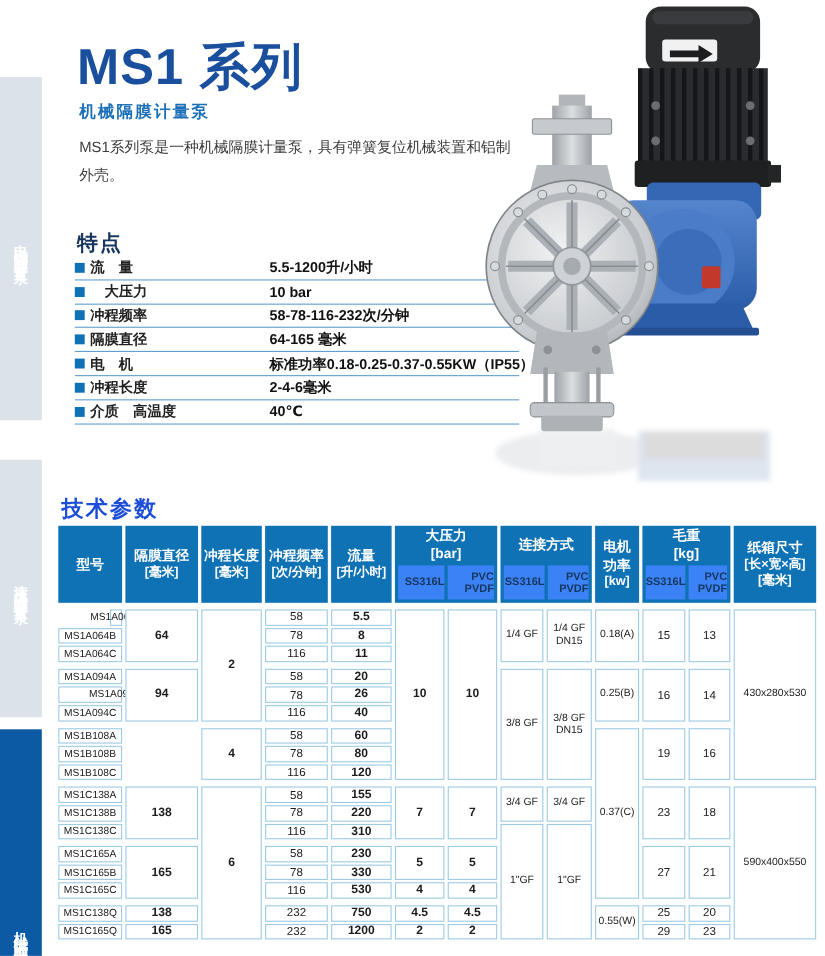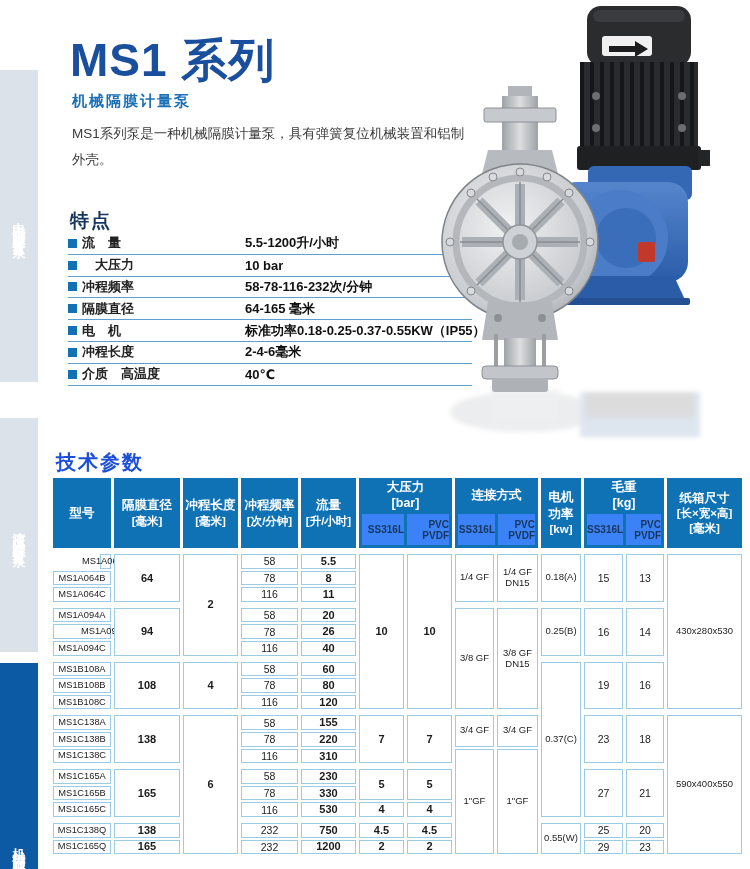--- a/index.html
+++ b/index.html
@@ -312,21 +312,20 @@
       <div class="tcell model" style="grid-area: 13 / 1 / 14;">MS1C138A</div>
       <div class="tcell model" style="grid-area: 14 / 1 / 15;">MS1C138B</div>
       <div class="tcell model" style="grid-area: 15 / 1 / 16;">MS1C138C</div>
       <div class="tcell model" style="grid-area: 17 / 1 / 18;">MS1C165A</div>
       <div class="tcell model" style="grid-area: 18 / 1 / 19;">MS1C165B</div>
       <div class="tcell model" style="grid-area: 19 / 1 / 20;">MS1C165C</div>
       <div class="tcell model" style="grid-area: 21 / 1 / 22;">MS1C138Q</div>
       <div class="tcell model" style="grid-area: 22 / 1 / 23;">MS1C165Q</div>
       <div class="tcell bold" style="grid-area: 1 / 2 / 4;">64</div>
       <div class="tcell bold" style="grid-area: 5 / 2 / 8;">94</div>
-      <div class="tcell bold" style="grid-area: 9 / 2 / 12;">108</div>
       <div class="tcell bold" style="grid-area: 13 / 2 / 16;">138</div>
       <div class="tcell bold" style="grid-area: 17 / 2 / 20;">165</div>
       <div class="tcell bold" style="grid-area: 21 / 2 / 22;">138</div>
       <div class="tcell bold" style="grid-area: 22 / 2 / 23;">165</div>
       <div class="tcell bold" style="grid-area: 1 / 3 / 8;">2</div>
       <div class="tcell bold" style="grid-area: 9 / 3 / 12;">4</div>
       <div class="tcell bold" style="grid-area: 13 / 3 / 23;">6</div>
       <div class="tcell" style="grid-area: 1 / 4 / 2;">58</div>
       <div class="tcell" style="grid-area: 2 / 4 / 3;">78</div>
       <div class="tcell" style="grid-area: 3 / 4 / 4;">116</div>

